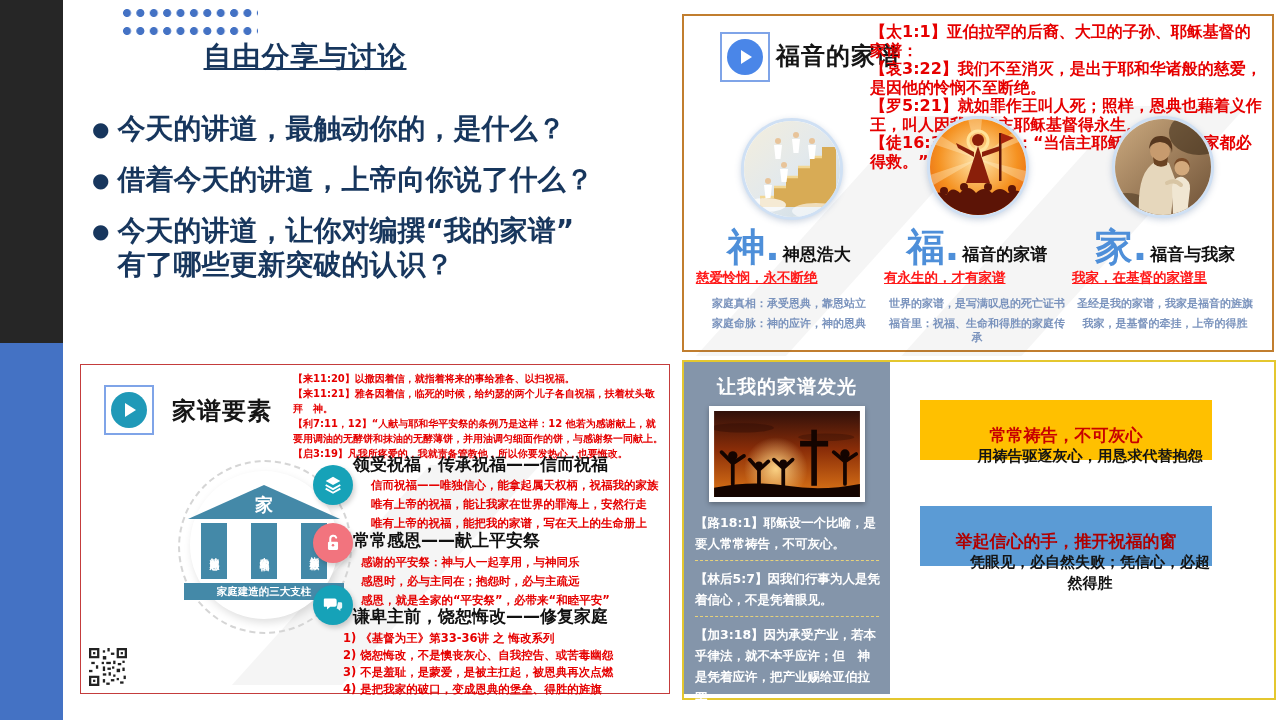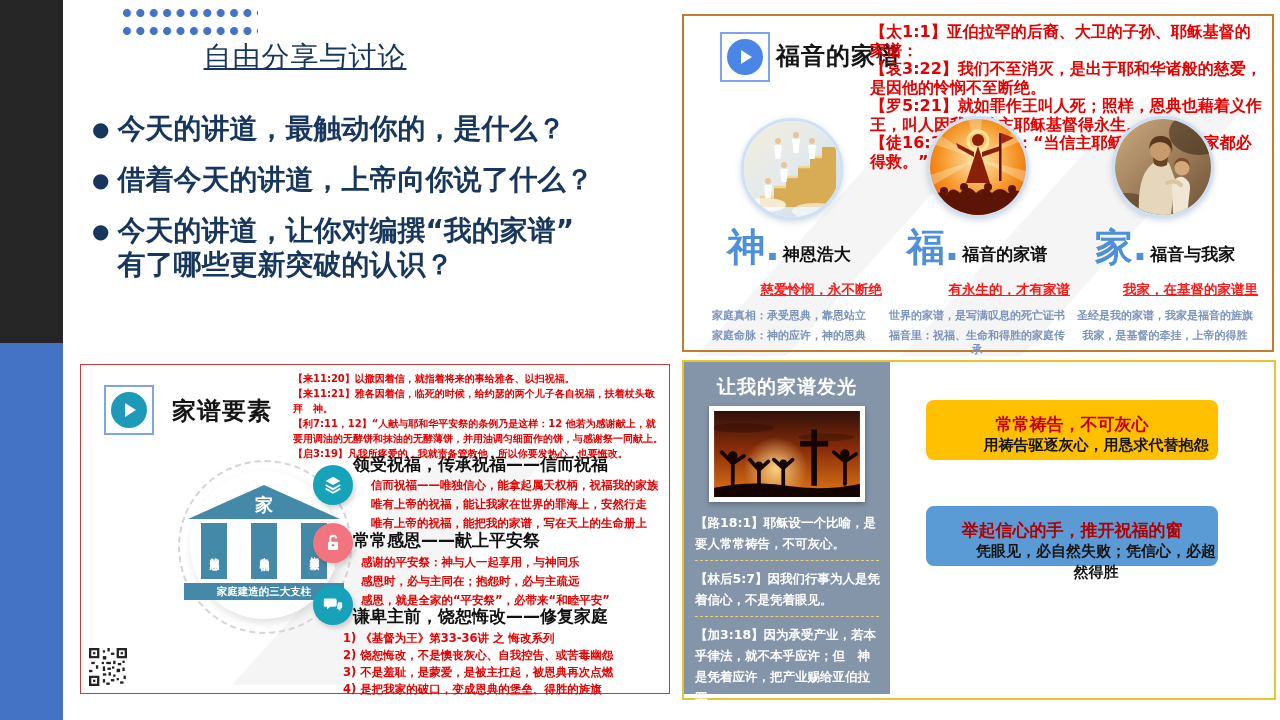--- a/index.html
+++ b/index.html
@@ -10,21 +10,21 @@
   
   #rail-dark{left:0;top:0;width:63px;height:343px;background:#262626;}
   #rail-blue{left:0;top:343px;width:63px;height:377px;background:#4472C4;}
 
   
   #dots{left:122px;top:-10px;width:136px;height:48px;
         background-image:radial-gradient(circle at 5px 5px,#4472C4 3.6px,rgba(0,0,0,0) 4.4px);
         background-size:13.4px 18px;}
 
   
-  #disc-title{left:95px;top:38px;width:420px;text-align:center;font-size:28px;font-weight:normal;
+  #disc-title{left:95px;top:38px;width:420px;text-align:center;font-size:28px;font-weight:bold;
               color:#17365D;text-decoration:underline;letter-spacing:1px;}
   #bullets{left:92px;top:112px;width:586px;}
   .bullet{display:flex;margin-bottom:17px;color:#17365D;font-size:28px;font-weight:bold;line-height:34px;}
   .bullet .mark{font-size:20px;line-height:34px;margin-right:8px;}
   .bullet .btxt{white-space:pre-line;}
 
   
   .panel{background:#fff;}
   .playbox{position:absolute;width:46px;height:46px;border:2px solid #7FA4E8;background:#fff;
            display:flex;align-items:center;justify-content:center;}
@@ -38,21 +38,21 @@
   #gospel{left:682px;top:14px;width:588px;height:334px;border:2px solid #C17E2F;}
   #gospel .verses{position:absolute;left:186px;top:7px;width:394px;font-size:16px;font-weight:bold;
                   color:#E60000;line-height:18.5px;}
   .photo-circle{position:absolute;width:96px;height:96px;border-radius:50%;border:3px solid #CFE0F4;
                 box-shadow:0 2px 6px rgba(60,90,140,0.25);overflow:hidden;background:#fff;z-index:1;}
   .photo-circle svg{display:block;}
   .gcol{position:absolute;top:212px;width:186px;z-index:1;}
   .gcol-head{display:flex;align-items:flex-end;justify-content:center;}
   .bigchar{font-size:38px;line-height:38px;font-weight:bold;color:#4E8FD9;}
   .gname{font-size:17px;font-weight:bold;color:#111;margin-left:3px;line-height:24px;}
-  .gsub{margin-top:15px;text-align:right;font-size:13.5px;font-weight:bold;color:#FF1A1A;
+  .gsub{margin-top:3px;text-align:left;font-size:13.5px;font-weight:bold;color:#FF1A1A;
         text-decoration:underline;}
   .gline{margin-top:6px;text-align:center;font-size:11px;font-weight:bold;color:#7A93BD;line-height:14px;}
   .gline:nth-of-type(3){margin-top:10px;}
 
   
   #elements{left:80px;top:364px;width:588px;height:328px;border:1.5px solid #C43C3C;}
   #elements .verses{position:absolute;left:212px;top:6px;width:370px;font-size:10px;font-weight:bold;
                     color:#E60000;line-height:15px;}
   #dash-circle{position:absolute;left:97px;top:95px;width:170px;height:170px;border:2px dashed #D5D5D5;
                border-radius:50%;}
@@ -76,22 +76,22 @@
 
   
   #shine{left:682px;top:360px;width:590px;height:336px;border:2px solid #E4C72F;}
   #slate{position:absolute;left:0;top:0;width:206px;height:332px;background:#8495AA;}
   #shine-title{position:absolute;left:0;top:12px;width:206px;text-align:center;color:#fff;
                font-size:19px;font-weight:bold;letter-spacing:1px;}
   #sunset-frame{position:absolute;left:25px;top:44px;width:156px;height:96px;background:#fff;
                 box-shadow:0 2px 5px rgba(0,0,0,0.3);padding:5px;box-sizing:border-box;}
   .sverse{position:absolute;left:11px;width:186px;color:#fff;font-size:12.5px;font-weight:bold;line-height:21px;}
   .sdivider{position:absolute;left:11px;width:184px;border-top:1px dashed #E8D27A;}
-  .action-box{position:absolute;left:242px;width:292px;height:60px;text-align:center;
-              box-sizing:border-box;padding-top:14px;border-radius:8px;}
+  .action-box{position:absolute;left:236px;width:292px;height:60px;text-align:center;
+              box-sizing:border-box;padding-top:25px;}
   .box-title{font-size:17px;font-weight:bold;color:#C80000;line-height:21px;}
   .box-line{font-size:15px;font-weight:bold;color:#141414;line-height:21px;margin-left:48px;}
 
   .qr{position:absolute;left:8px;top:283px;width:38px;height:38px;}
 </style>
 </head>
 <body>
 
 <div id="slide">
 

